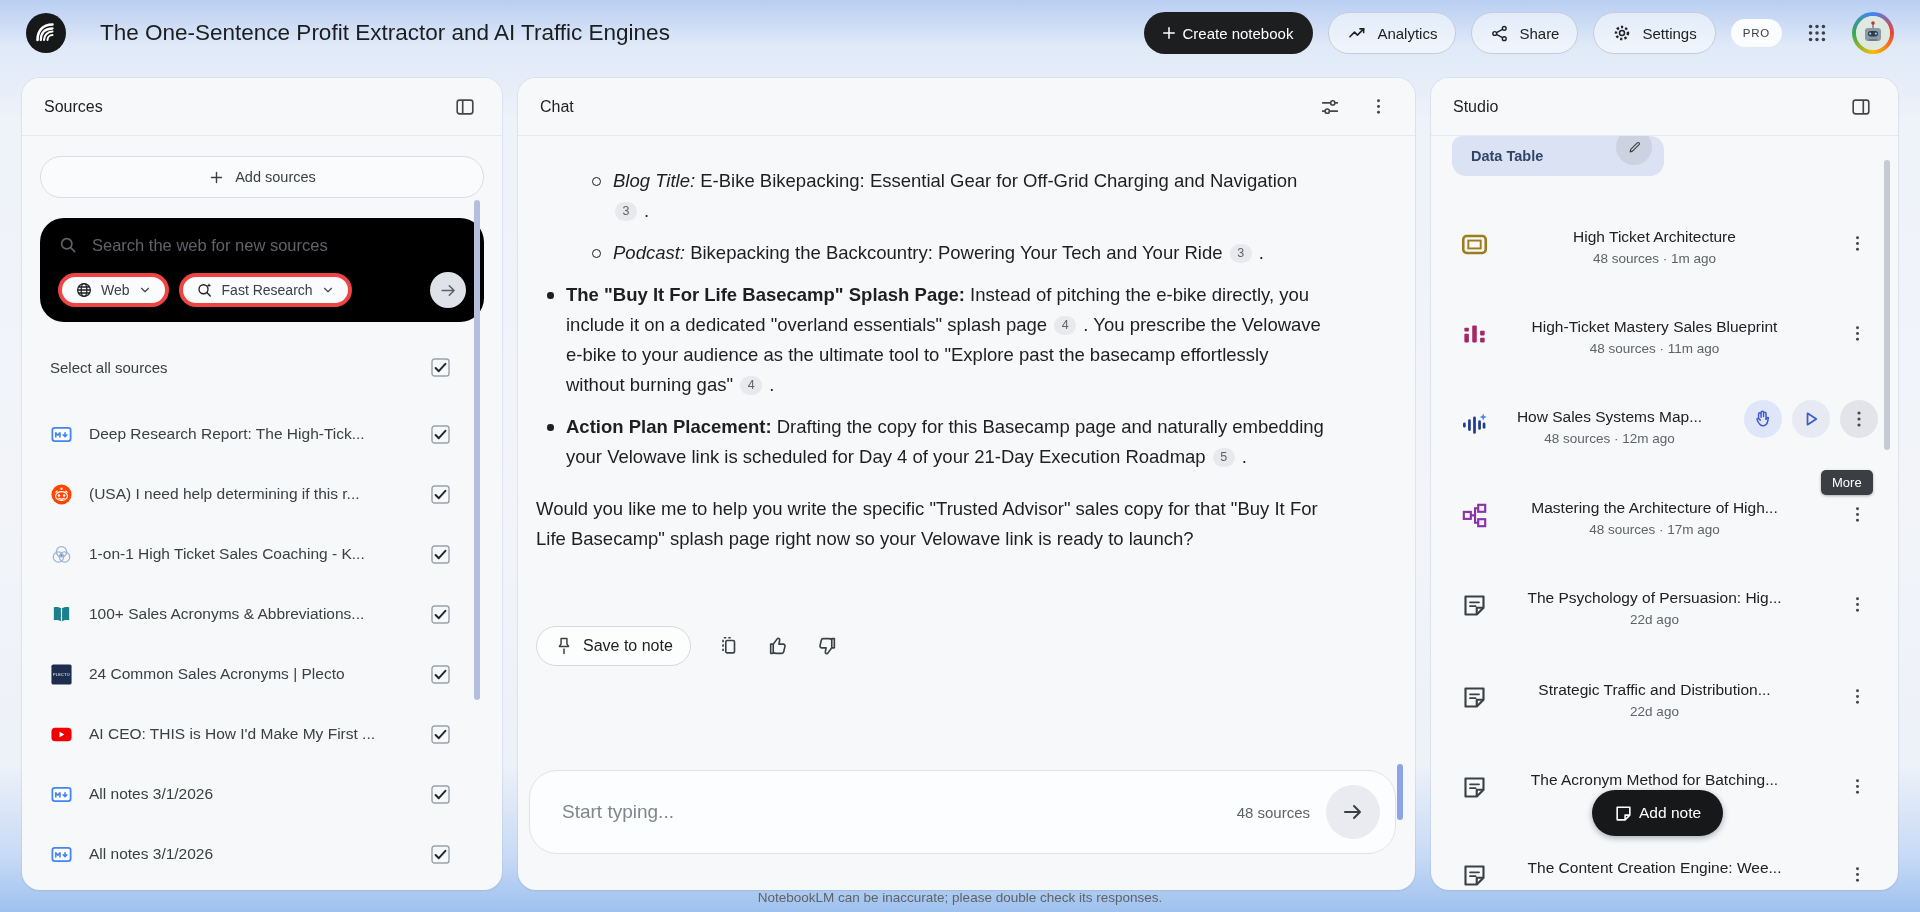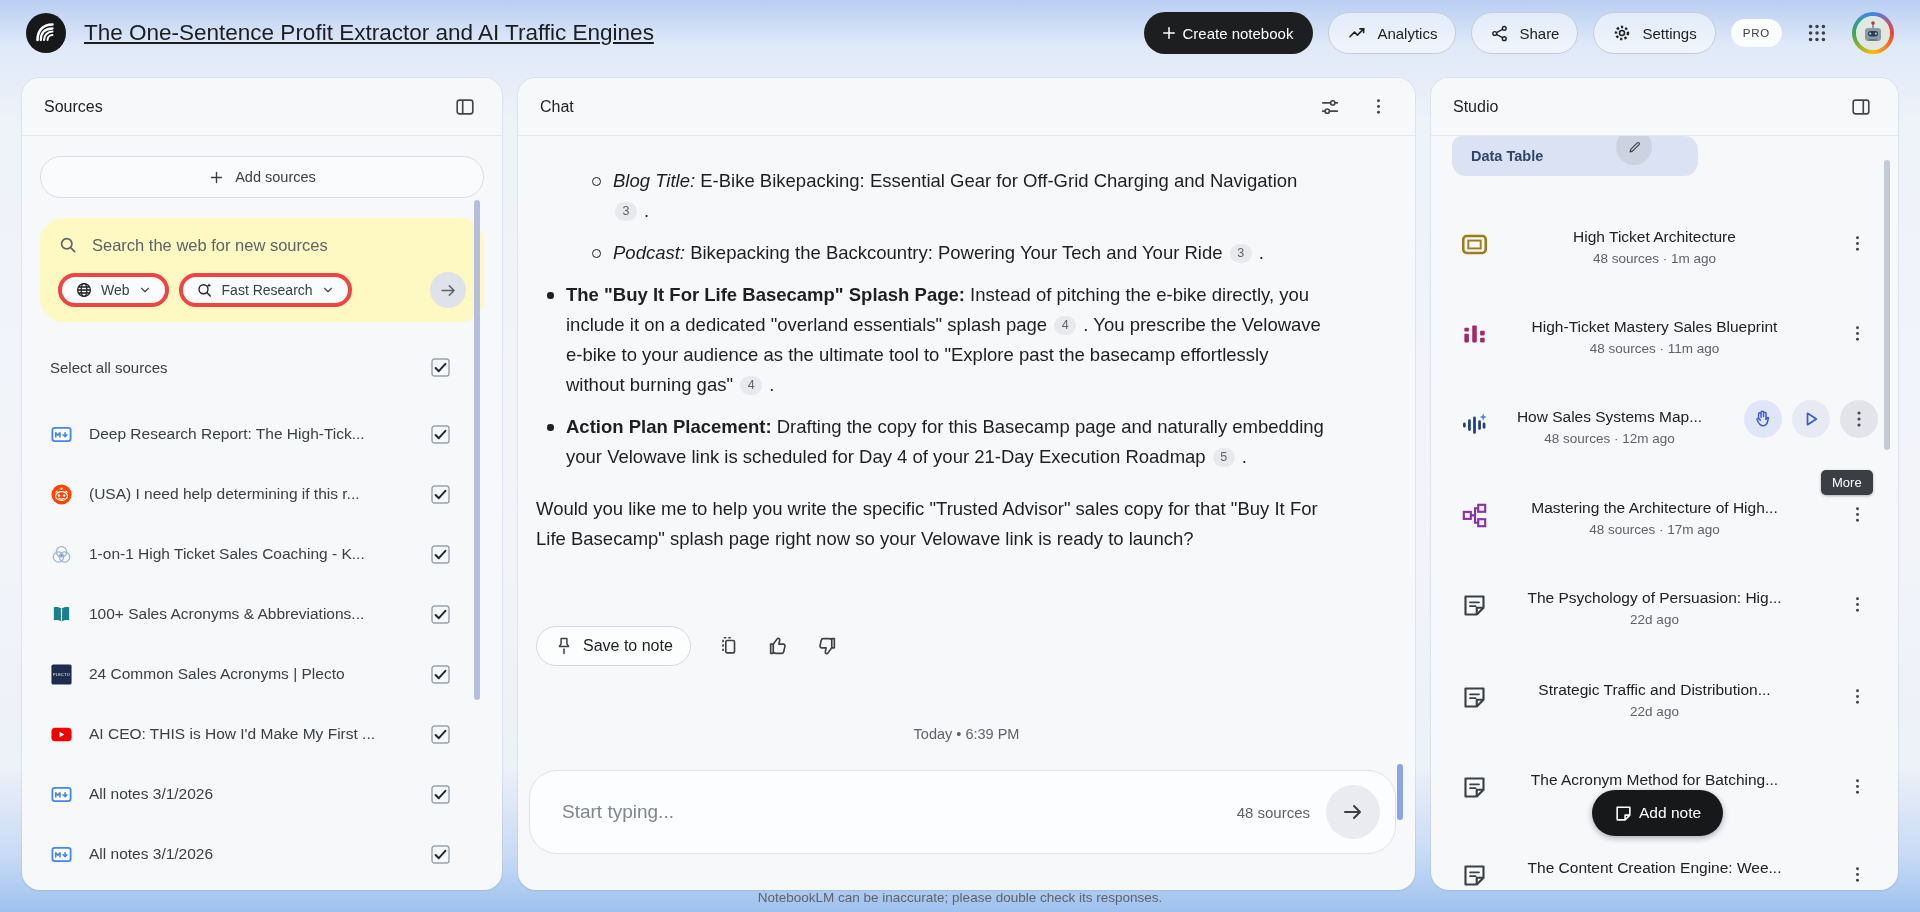--- a/index.html
+++ b/index.html
@@ -5,40 +5,40 @@
   html,body{margin:0;padding:0;background:#dfe8f6;}
   *{box-sizing:border-box;}
   .page{position:relative;width:1920px;height:912px;overflow:hidden;
     font-family:"Liberation Sans","DejaVu Sans",sans-serif;color:#1f1f1f;
     background:linear-gradient(180deg,#b9cef2 0%,#dfe9f8 5%,#eef2f9 13%,#f2f4f9 55%,#edf1f8 84%,#c7daf5 94%,#9ec1ee 100%);}
   svg{display:block;}
 
   
   .topbar{position:absolute;top:0;left:0;right:0;height:66px;display:flex;align-items:center;padding:0 26px;gap:18px;}
   .logo{width:40px;height:40px;flex:none;cursor:pointer;}
-  .nb-title{font-size:22.5px;color:#1c1d1f;white-space:nowrap;margin-left:0;text-decoration:underline;}
+  .nb-title{font-size:22.5px;color:#1c1d1f;white-space:nowrap;margin-left:16px;}
   .topbar-right{margin-left:auto;display:flex;align-items:center;gap:15px;}
   .btn-dark{height:42px;border-radius:21px;background:#1d1e20;color:#fff;font-size:15px;padding:0 20px 0 16px;display:flex;gap:4px;align-items:center;cursor:pointer;}
   .btn-pill{height:42px;border-radius:21px;border:1px solid #c6cdd9;background:rgba(252,253,255,.55);color:#202124;font-size:15px;padding:0 18px;display:flex;gap:10px;align-items:center;cursor:pointer;}
   .pro{height:28px;border-radius:14px;background:#fbfcfe;padding:0 12px;font-size:11.5px;letter-spacing:.8px;color:#3c4043;display:flex;align-items:center;}
   .apps{width:40px;height:40px;display:flex;align-items:center;justify-content:center;cursor:pointer;}
   .avatar{width:42px;height:42px;border-radius:50%;background:conic-gradient(#4285f4,#ea4335,#fbbc04,#34a853,#4285f4);display:flex;align-items:center;justify-content:center;cursor:pointer;}
   .avatar-inner{width:34px;height:34px;border-radius:50%;overflow:hidden;background:#dfe9e2;}
 
   
   .panel{position:absolute;top:78px;height:812px;background:#f6f8fa;border-radius:18px;overflow:hidden;
     box-shadow:0 1px 2px rgba(90,110,140,.10),0 0 0 1px rgba(150,165,190,.14);}
   .panel-header{position:relative;z-index:2;height:58px;display:flex;align-items:center;padding:0 22px;font-size:16px;color:#1f1f1f;background:#f6f8fa;border-bottom:1px solid #e5e8ee;}
   .ph-title{flex:1;}
   .icon-btn{width:30px;height:30px;display:flex;align-items:center;justify-content:center;cursor:pointer;flex:none;}
 
   
   .sources{left:22px;width:480px;}
   .add-src{margin:20px 18px 0;height:42px;border:1px solid #d8dde6;border-radius:21px;background:#fafbfd;display:flex;align-items:center;justify-content:center;gap:10px;font-size:14.5px;color:#3c4043;cursor:pointer;}
-  .search-card{margin:20px 18px 0;background:#fef9c3;border-radius:24px;padding:17px 18px 14px;}
+  .search-card{margin:20px 18px 0;background:#000000;border-radius:24px;padding:17px 18px 14px;}
   .search-row{display:flex;align-items:center;gap:14px;color:#5f6368;font-size:16.5px;}
   .chip-row{display:flex;align-items:center;gap:10px;margin-top:17px;}
   .chip{height:34px;border:4px solid #ef4444;border-radius:17px;background:#fafbfd;display:flex;align-items:center;gap:8px;padding:0 13px;font-size:14px;color:#3c4043;cursor:pointer;}
   .send-sm{margin-left:auto;width:36px;height:36px;border-radius:50%;background:#dfe2e9;display:flex;align-items:center;justify-content:center;cursor:pointer;}
   .send-sm svg{width:19px;height:19px;}
   .select-row{margin-top:36px;padding:0 52px 0 28px;display:flex;align-items:center;justify-content:space-between;font-size:15px;color:#3c4043;}
   .src-list{position:absolute;top:326px;left:0;right:0;}
   .src-row{height:60px;display:flex;align-items:center;padding:0 52px 0 28px;gap:16px;cursor:pointer;}
   .src-icon{width:23px;height:23px;flex:none;}
   .src-icon svg{width:100%;height:100%;}
@@ -63,21 +63,21 @@
   .today{position:absolute;top:648px;left:0;right:0;text-align:center;font-size:14.5px;color:#5f6368;}
   .input-card{position:absolute;left:11px;top:692px;width:867px;height:84px;background:#fcfdfe;border:1px solid #dfe2e8;border-radius:28px;display:flex;align-items:center;padding:0 15px 0 30px;}
   .chat-input{flex:1;border:none;outline:none;background:transparent;font-size:19px;color:#3c4043;font-family:inherit;}
   .chat-input::placeholder{color:#80868b;}
   .count{color:#5f6368;font-size:15px;margin-right:16px;white-space:nowrap;}
   .send-btn{width:54px;height:54px;border-radius:50%;background:#e9ebf0;display:flex;align-items:center;justify-content:center;cursor:pointer;flex:none;}
   .send-btn svg{width:24px;height:24px;}
 
   
   .studio{left:1431px;width:467px;}
-  .dt-chip{position:absolute;left:21px;top:58px;width:246px;height:40px;background:var(--chip-blue-bg,#dbe2f3);border-radius:10px 14px 14px 14px;z-index:1;display:flex;align-items:center;padding-left:19px;font-size:14.5px;font-weight:bold;color:var(--chip-blue-text,#31456b);cursor:pointer;}
+  .dt-chip{position:absolute;left:21px;top:58px;width:212px;height:40px;background:var(--chip-blue-bg,#dbe2f3);border-radius:10px 14px 14px 14px;z-index:1;display:flex;align-items:center;padding-left:19px;font-size:14.5px;font-weight:bold;color:var(--chip-blue-text,#31456b);cursor:pointer;}
   .dt-edit{position:absolute;left:185px;top:51px;width:36px;height:36px;border-radius:50%;background:#ccd2e0;z-index:1;display:flex;align-items:center;justify-content:center;cursor:pointer;}
   .st-list{position:absolute;inset:0;}
   .st-item{position:absolute;left:0;width:100%;height:66px;cursor:pointer;}
   .st-icon{position:absolute;left:30px;top:3px;width:27px;height:27px;}
   .st-icon svg{width:100%;height:100%;}
   .st-texts{margin-left:50px;margin-right:70px;text-align:center;}
   .st-title{font-size:15.5px;color:#202124;white-space:nowrap;overflow:hidden;}
   .st-meta{font-size:13.5px;color:#5f6368;margin-top:5px;}
   .st-dots{position:absolute;right:28px;top:2px;width:26px;height:26px;display:flex;align-items:center;justify-content:center;cursor:pointer;}
   .st-actions{position:absolute;right:20px;top:-8px;display:flex;gap:10px;}
@@ -465,21 +465,20 @@
           <svg viewBox="0 0 24 24">
             <path d="M6.8 10v10H4V10zM6.8 18.8c.9.7 1.8 1.2 3.1 1.2h6.3c1 0 1.8-.7 2-1.6l1.4-6A2 2 0 0017.7 10H13l.8-4.2a1.6 1.6 0 00-2.9-1.3L6.8 10" fill="none" stroke="#3c4043" stroke-width="1.8" stroke-linejoin="round"></path>
           </svg>
         </span>
       <span class="mini-icon">
           <svg viewBox="0 0 24 24" style="transform:rotate(180deg)">
             <path d="M6.8 10v10H4V10zM6.8 18.8c.9.7 1.8 1.2 3.1 1.2h6.3c1 0 1.8-.7 2-1.6l1.4-6A2 2 0 0017.7 10H13l.8-4.2a1.6 1.6 0 00-2.9-1.3L6.8 10" fill="none" stroke="#3c4043" stroke-width="1.8" stroke-linejoin="round"></path>
           </svg>
         </span>
     </div>
-    <div class="today">Today • 6:39 PM</div>
     <div class="input-card">
       <input class="chat-input" placeholder="Start typing..." style="">
       <span class="count">48 sources</span>
       <div class="send-btn">
         <span>
             <svg viewBox="0 0 24 24">
               <path d="M4 12h15M13 6l6 6-6 6" fill="none" stroke="#3c4043" stroke-width="2" stroke-linecap="round" stroke-linejoin="round"></path>
             </svg>
           </span>
       </div>

